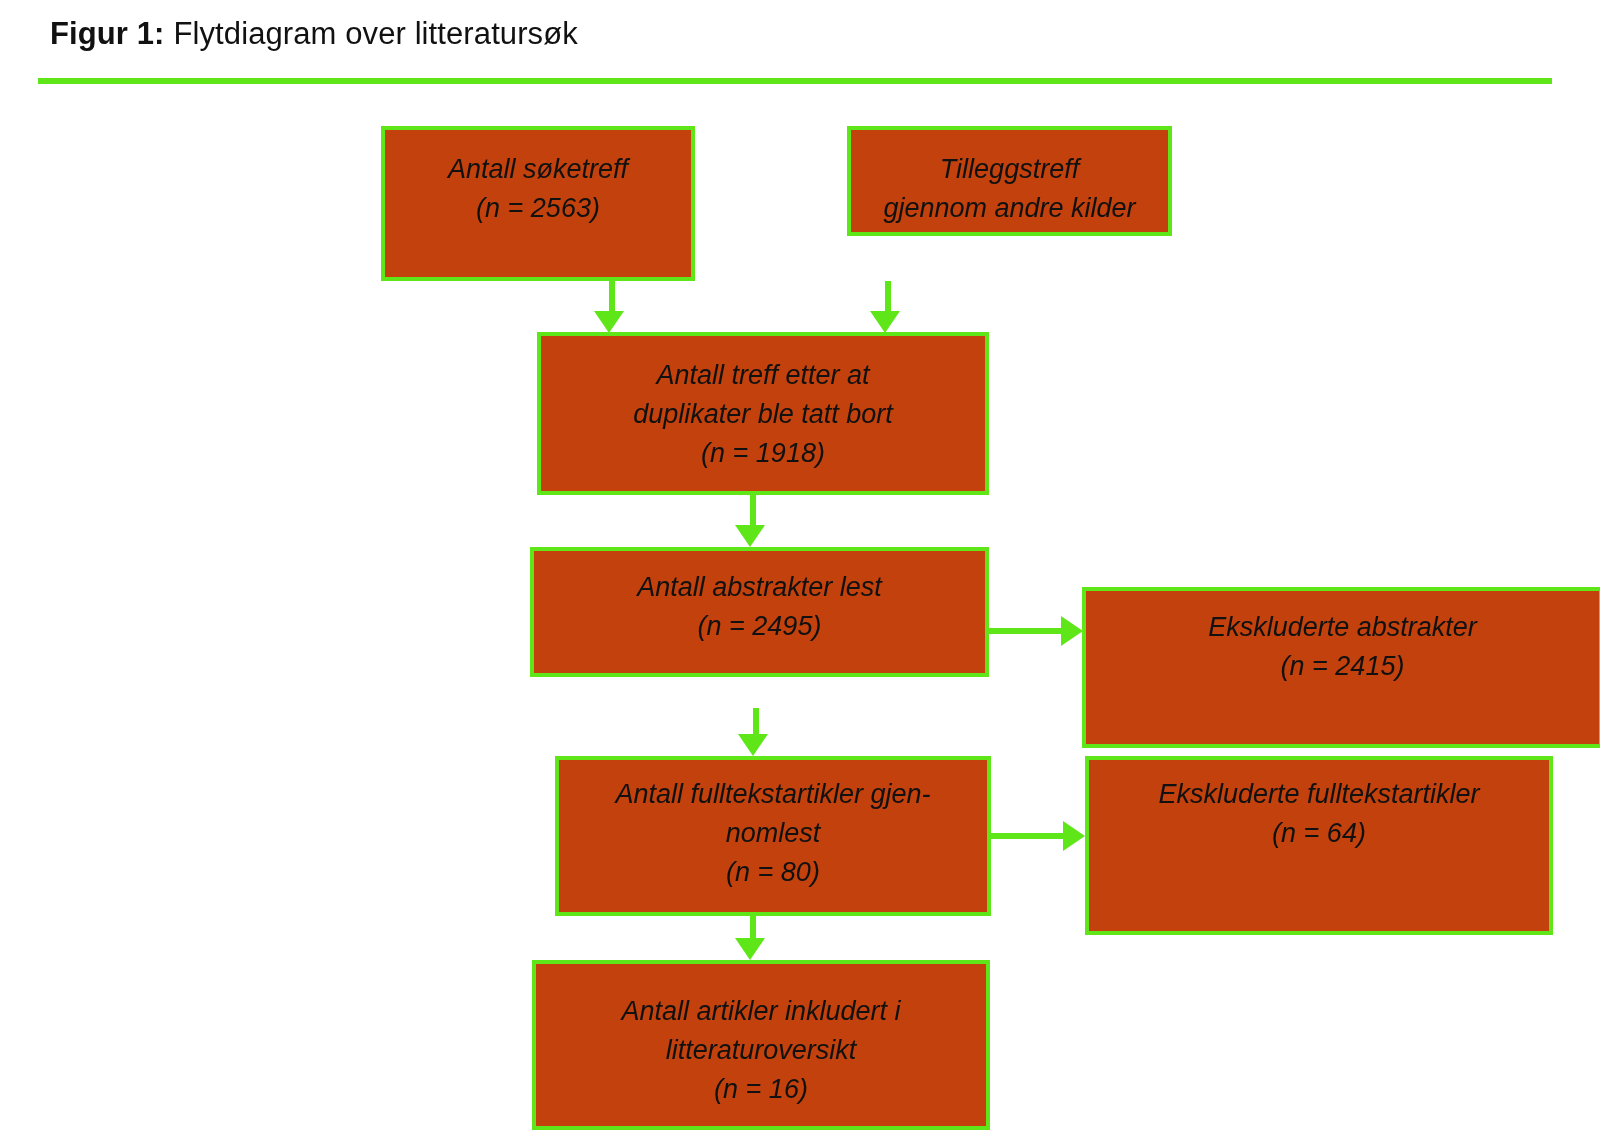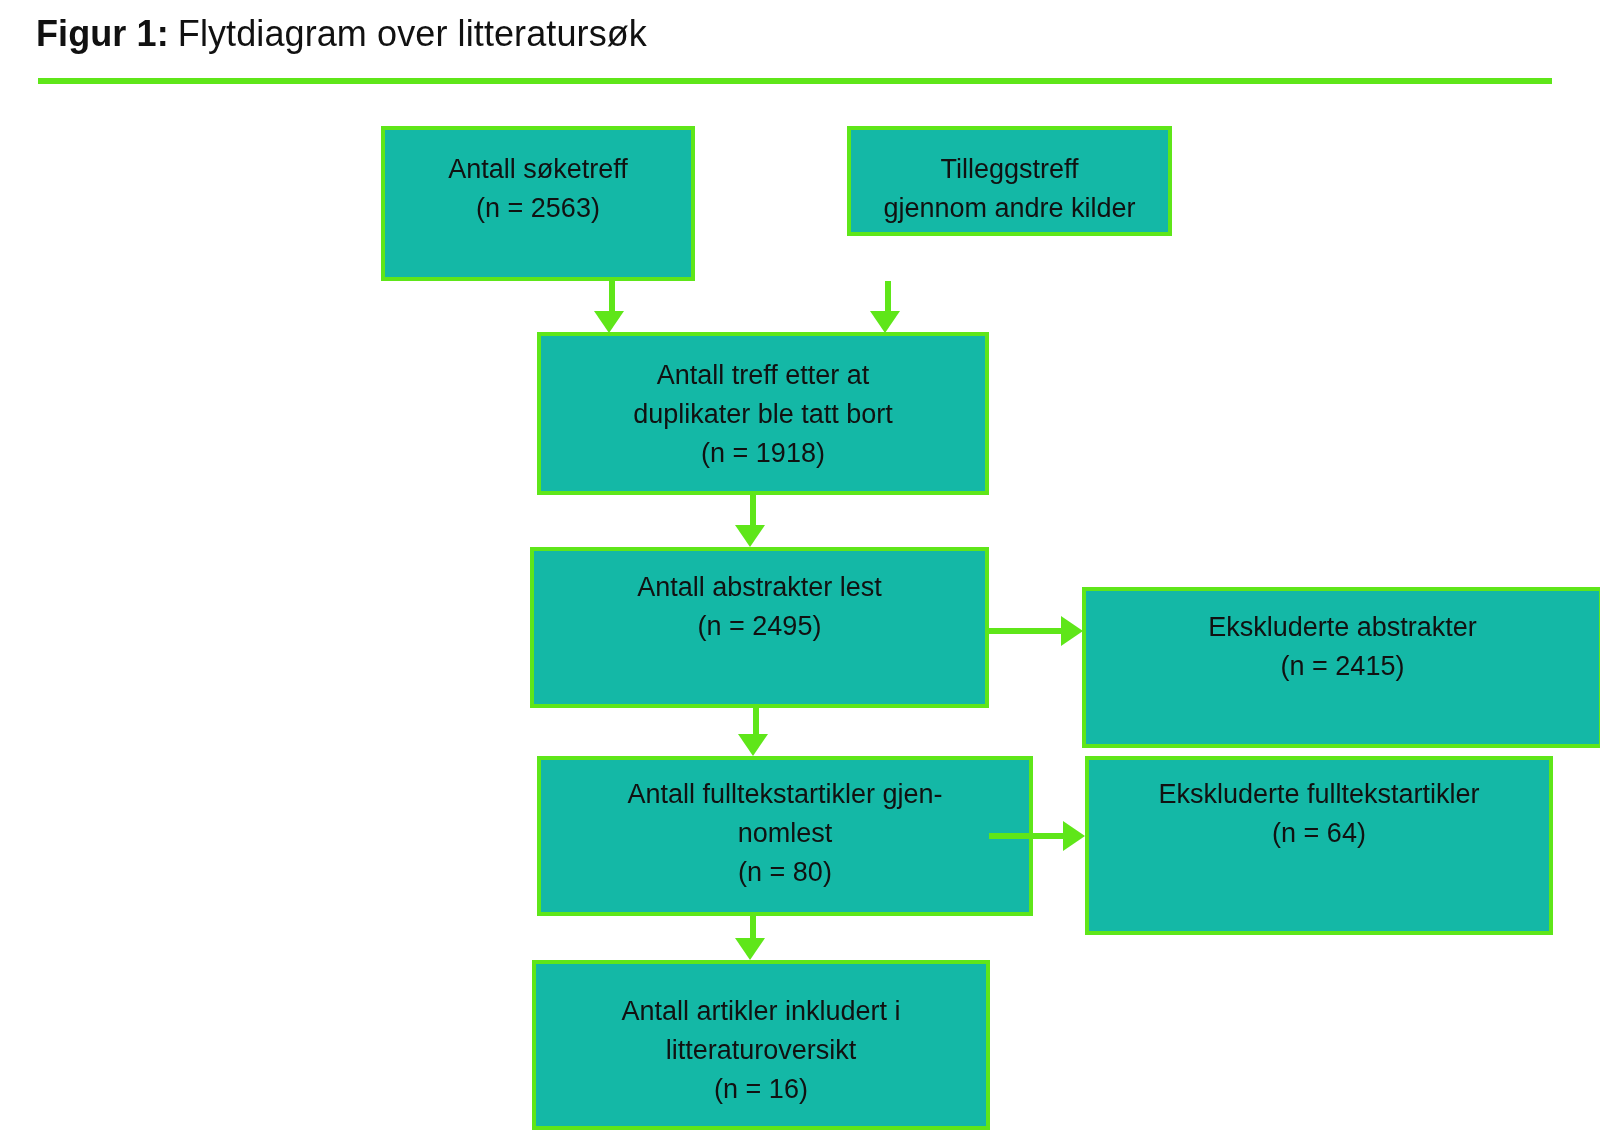--- a/index.html
+++ b/index.html
@@ -12,23 +12,23 @@
     height: 1138px;
     position: relative;
     overflow: hidden;
     font-family: "Liberation Sans", sans-serif;
     color: #111111;
   }
 
   
   #figure-title {
     position: absolute;
-    left: 36px;
+    left: 50px;
     top: 14px;
-    font-size: 36px;
+    font-size: 31px;
     line-height: 40px;
     white-space: nowrap;
     letter-spacing: 0.1px;
   }
   #figure-title .label {
     font-weight: bold;
   }
   #figure-title .caption {
     font-weight: normal;
     margin-left: 9px;
@@ -41,52 +41,53 @@
     width: 1514px;
     height: 6px;
     background: var(--accent);
   }
 
   
   .flow-box {
     position: absolute;
     box-sizing: border-box;
     border: 4px solid var(--accent);
-    background: #14b8a6;
+    background: #c2410c;
     display: flex;
     align-items: flex-start;
     justify-content: center;
     overflow: hidden;
+    font-style: italic;
   }
   .flow-box .box-text {
     text-align: center;
     font-size: 27px;
     line-height: 39px;
     padding: 0 8px;
     white-space: pre-line;
     color: #111111;
   }
 
   
   #box-search-hits      { left: 381px;  top: 126px;  width: 314px; height: 155px; }
   #box-search-hits .box-text { margin-top: 20px; }
 
   #box-extra-hits       { left: 847px;  top: 126px;  width: 325px; height: 110px; }
   #box-extra-hits .box-text { margin-top: 20px; }
 
   #box-after-duplicates { left: 537px;  top: 332px;  width: 452px; height: 163px; }
   #box-after-duplicates .box-text { margin-top: 20px; }
 
-  #box-abstracts-read   { left: 530px;  top: 547px;  width: 459px; height: 161px; }
+  #box-abstracts-read   { left: 530px;  top: 547px;  width: 459px; height: 130px; }
   #box-abstracts-read .box-text { margin-top: 17px; }
 
   #box-abstracts-excluded { left: 1082px; top: 547px; width: 521px; height: 161px; margin-top: 40px; }
   #box-abstracts-excluded .box-text { margin-top: 17px; }
 
-  #box-fulltext-read    { left: 537px;  top: 756px;  width: 496px; height: 160px; }
+  #box-fulltext-read    { left: 555px;  top: 756px;  width: 436px; height: 160px; }
   #box-fulltext-read .box-text { margin-top: 15px; }
 
   #box-fulltext-excluded { left: 1085px; top: 756px; width: 468px; height: 179px; }
   #box-fulltext-excluded .box-text { margin-top: 15px; }
 
   #box-included         { left: 532px;  top: 960px;  width: 458px; height: 170px; }
   #box-included .box-text { margin-top: 28px; }
 
   
   .conn {

